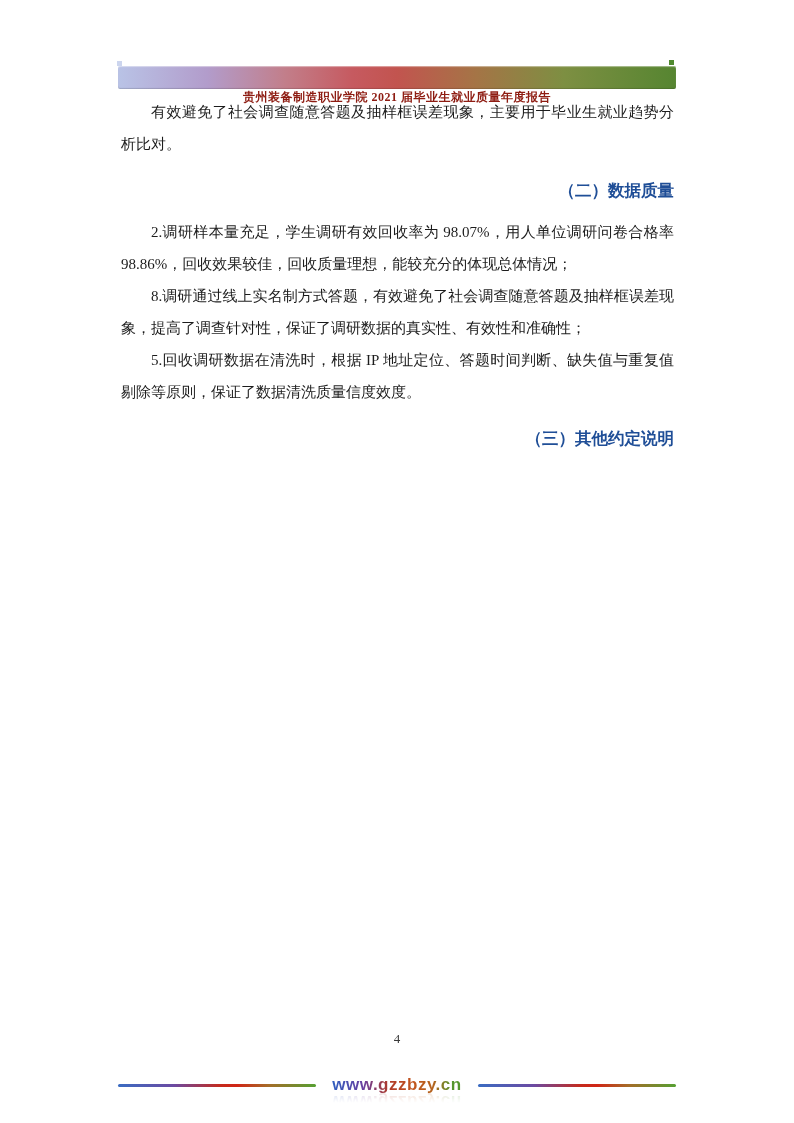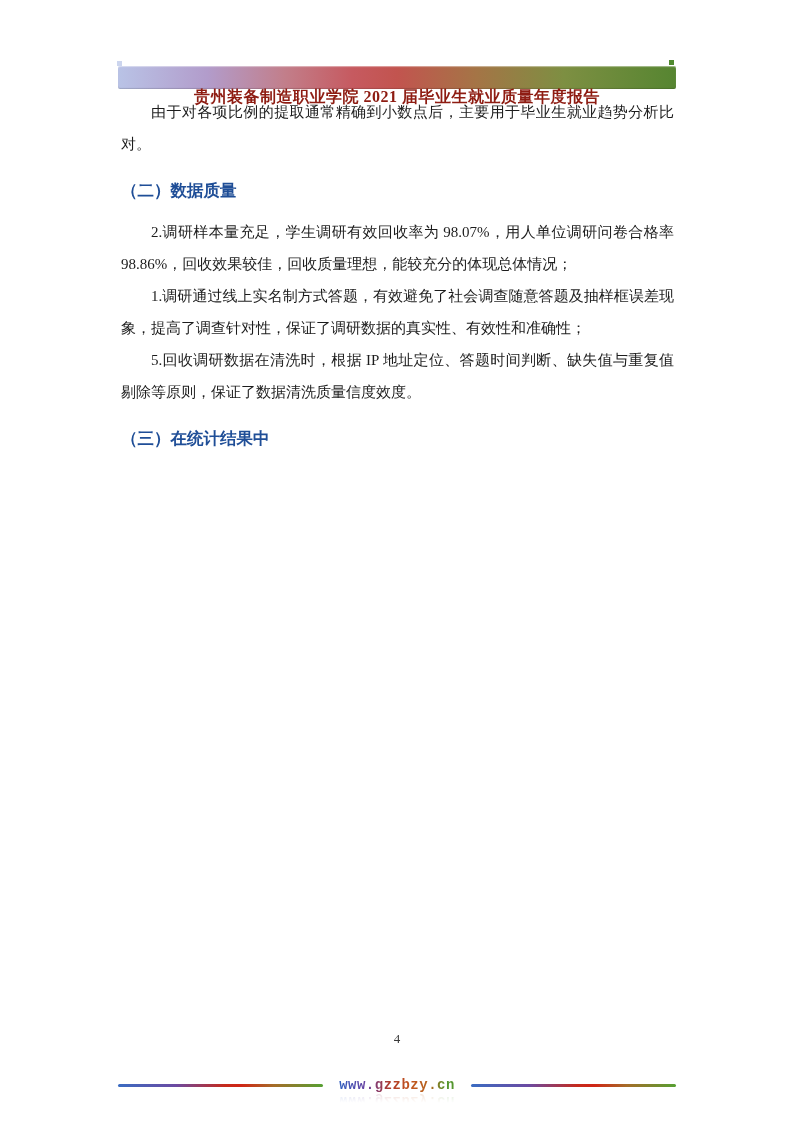--- a/index.html
+++ b/index.html
@@ -38,21 +38,21 @@
     background: #ccd5ee;
   }
   .header-bar::after {
     content: "";
     position: absolute;
     right: 2px; top: -6px;
     width: 5px; height: 5px;
     background: #4f8a2e;
   }
   .header-title {
-    font-size: 16px;
+    font-size: 12px;
     font-weight: bold;
     letter-spacing: 0.5px;
     color: #8e1c12;
     white-space: nowrap;
     margin-top: 40px;
   }
 
   
   .content {
     position: absolute;
@@ -67,21 +67,21 @@
     margin: 0;
     text-indent: 2em;
   }
   .section-heading {
     margin: 16px 0 12px 0;
     font-family: "Liberation Sans", sans-serif;
     font-size: 16.5px;
     line-height: 28px;
     font-weight: bold;
     color: #1f4e97;
-    text-align: left;
+    text-align: right;
   }
 
   
   .page-number {
     position: absolute;
     left: 0;
     top: 1031px;
     width: 100%;
     text-align: center;
     font-size: 13px;
@@ -108,22 +108,22 @@
   }
   .footer-line.left { margin-right: 14px; }
   .footer-line.right { margin-left: 14px; }
   .footer-url-wrap {
     position: relative;
     flex: 0 0 auto;
     padding: 0 2px;
   }
   .footer-url {
     display: block;
-    font-family: Liberation Mono, monospace;
-    font-size: 14px;
+    font-family: Liberation Sans, sans-serif;
+    font-size: 17px;
     font-weight: bold;
     letter-spacing: 0.5px;
     background: linear-gradient(90deg,
       #2f5fc0 0%, #6a3fa0 24%, #b03a28 44%, #c2561e 62%,
       #b4641e 78%, #55962e 92%);
     -webkit-background-clip: text;
     background-clip: text;
     color: transparent;
     line-height: 18px;
   }
@@ -141,29 +141,29 @@
 </head>
 <body>
 
 <div class="page">
 
   <div class="header-bar">
     <span class="header-title">贵州装备制造职业学院 2021 届毕业生就业质量年度报告</span>
   </div>
 
   <div class="content">
-    <p class="para">由于对各项比例的提取通常精确到小数点后，主要用于毕业生就业趋势分析比对。</p>
+    <p class="para">有效避免了社会调查随意答题及抽样框误差现象，主要用于毕业生就业趋势分析比对。</p>
 
     <h2 class="section-heading">（二）数据质量</h2>
 
     <p class="para">2.调研样本量充足，学生调研有效回收率为 98.07%，用人单位调研问卷合格率 98.86%，回收效果较佳，回收质量理想，能较充分的体现总体情况；</p>
-    <p class="para">1.调研通过线上实名制方式答题，有效避免了社会调查随意答题及抽样框误差现象，提高了调查针对性，保证了调研数据的真实性、有效性和准确性；</p>
+    <p class="para">8.调研通过线上实名制方式答题，有效避免了社会调查随意答题及抽样框误差现象，提高了调查针对性，保证了调研数据的真实性、有效性和准确性；</p>
     <p class="para">5.回收调研数据在清洗时，根据 IP 地址定位、答题时间判断、缺失值与重复值剔除等原则，保证了数据清洗质量信度效度。</p>
 
-    <h2 class="section-heading">（三）在统计结果中</h2>
+    <h2 class="section-heading">（三）其他约定说明</h2>
 
   </div>
 
   <div class="page-number">4</div>
 
   <div class="footer">
     <div class="footer-line left"></div>
     <div class="footer-url-wrap">
       <span class="footer-url">www.gzzbzy.cn</span>
       <span class="footer-url reflection">www.gzzbzy.cn</span>

